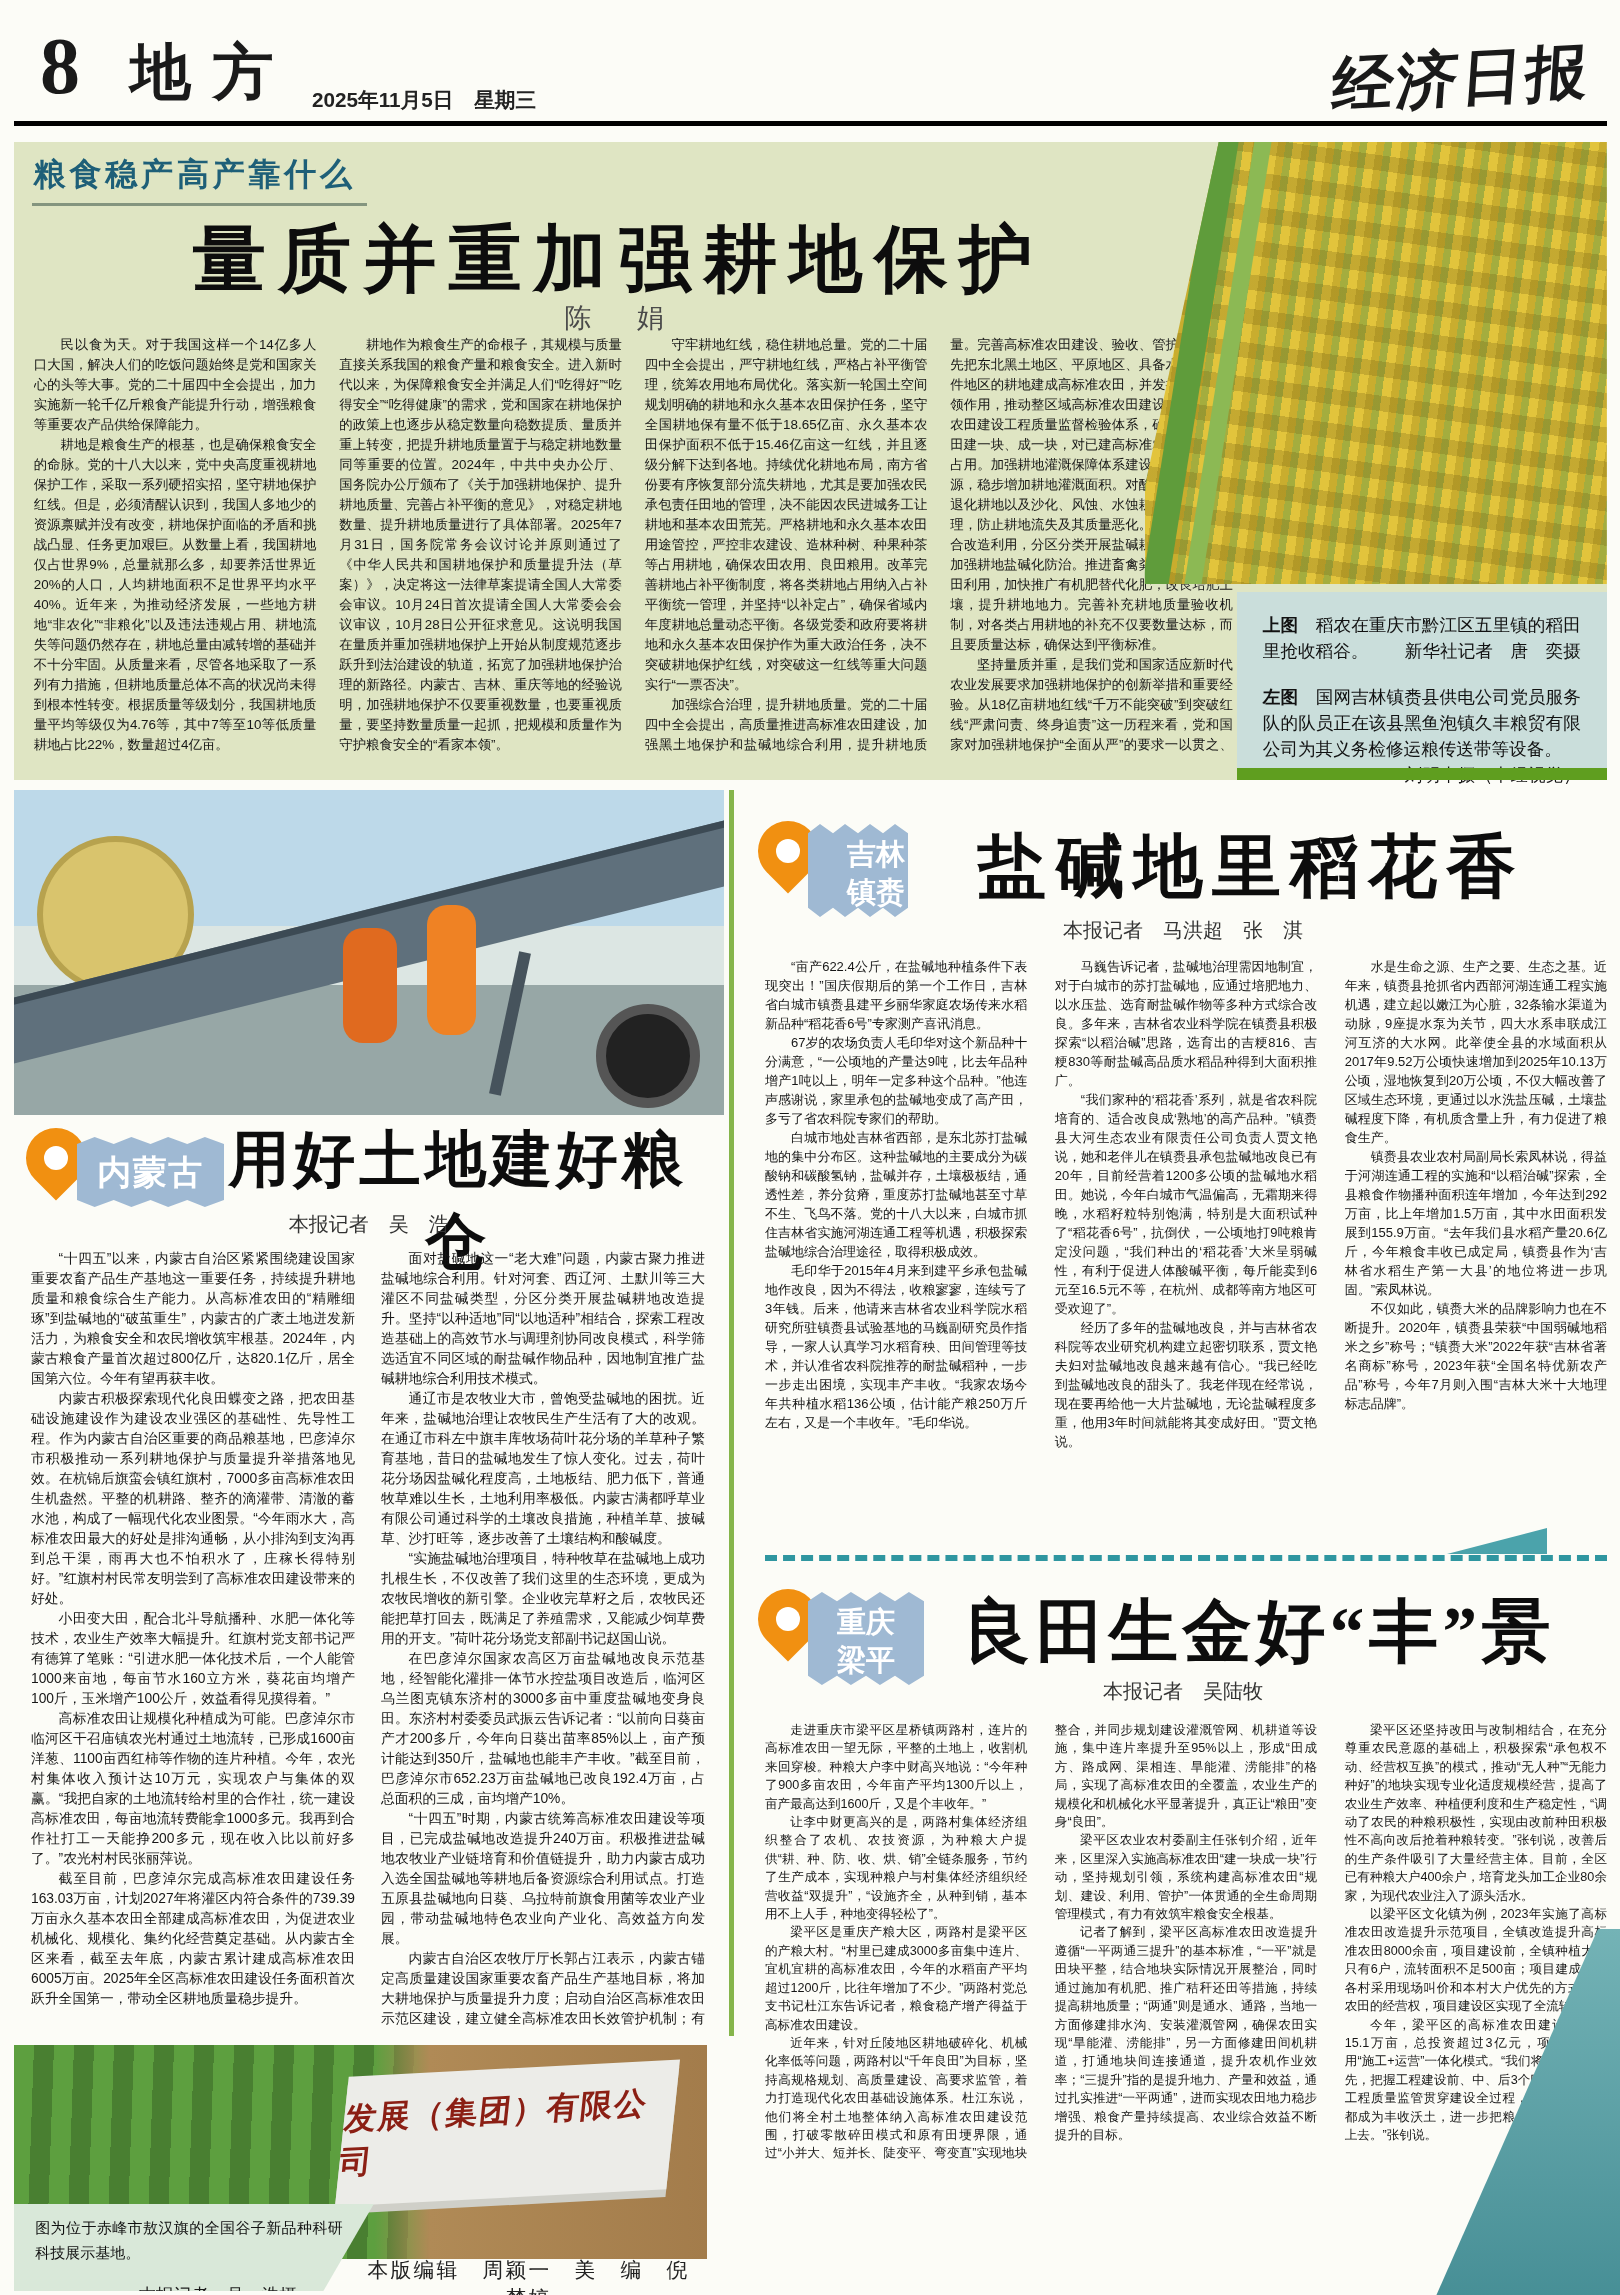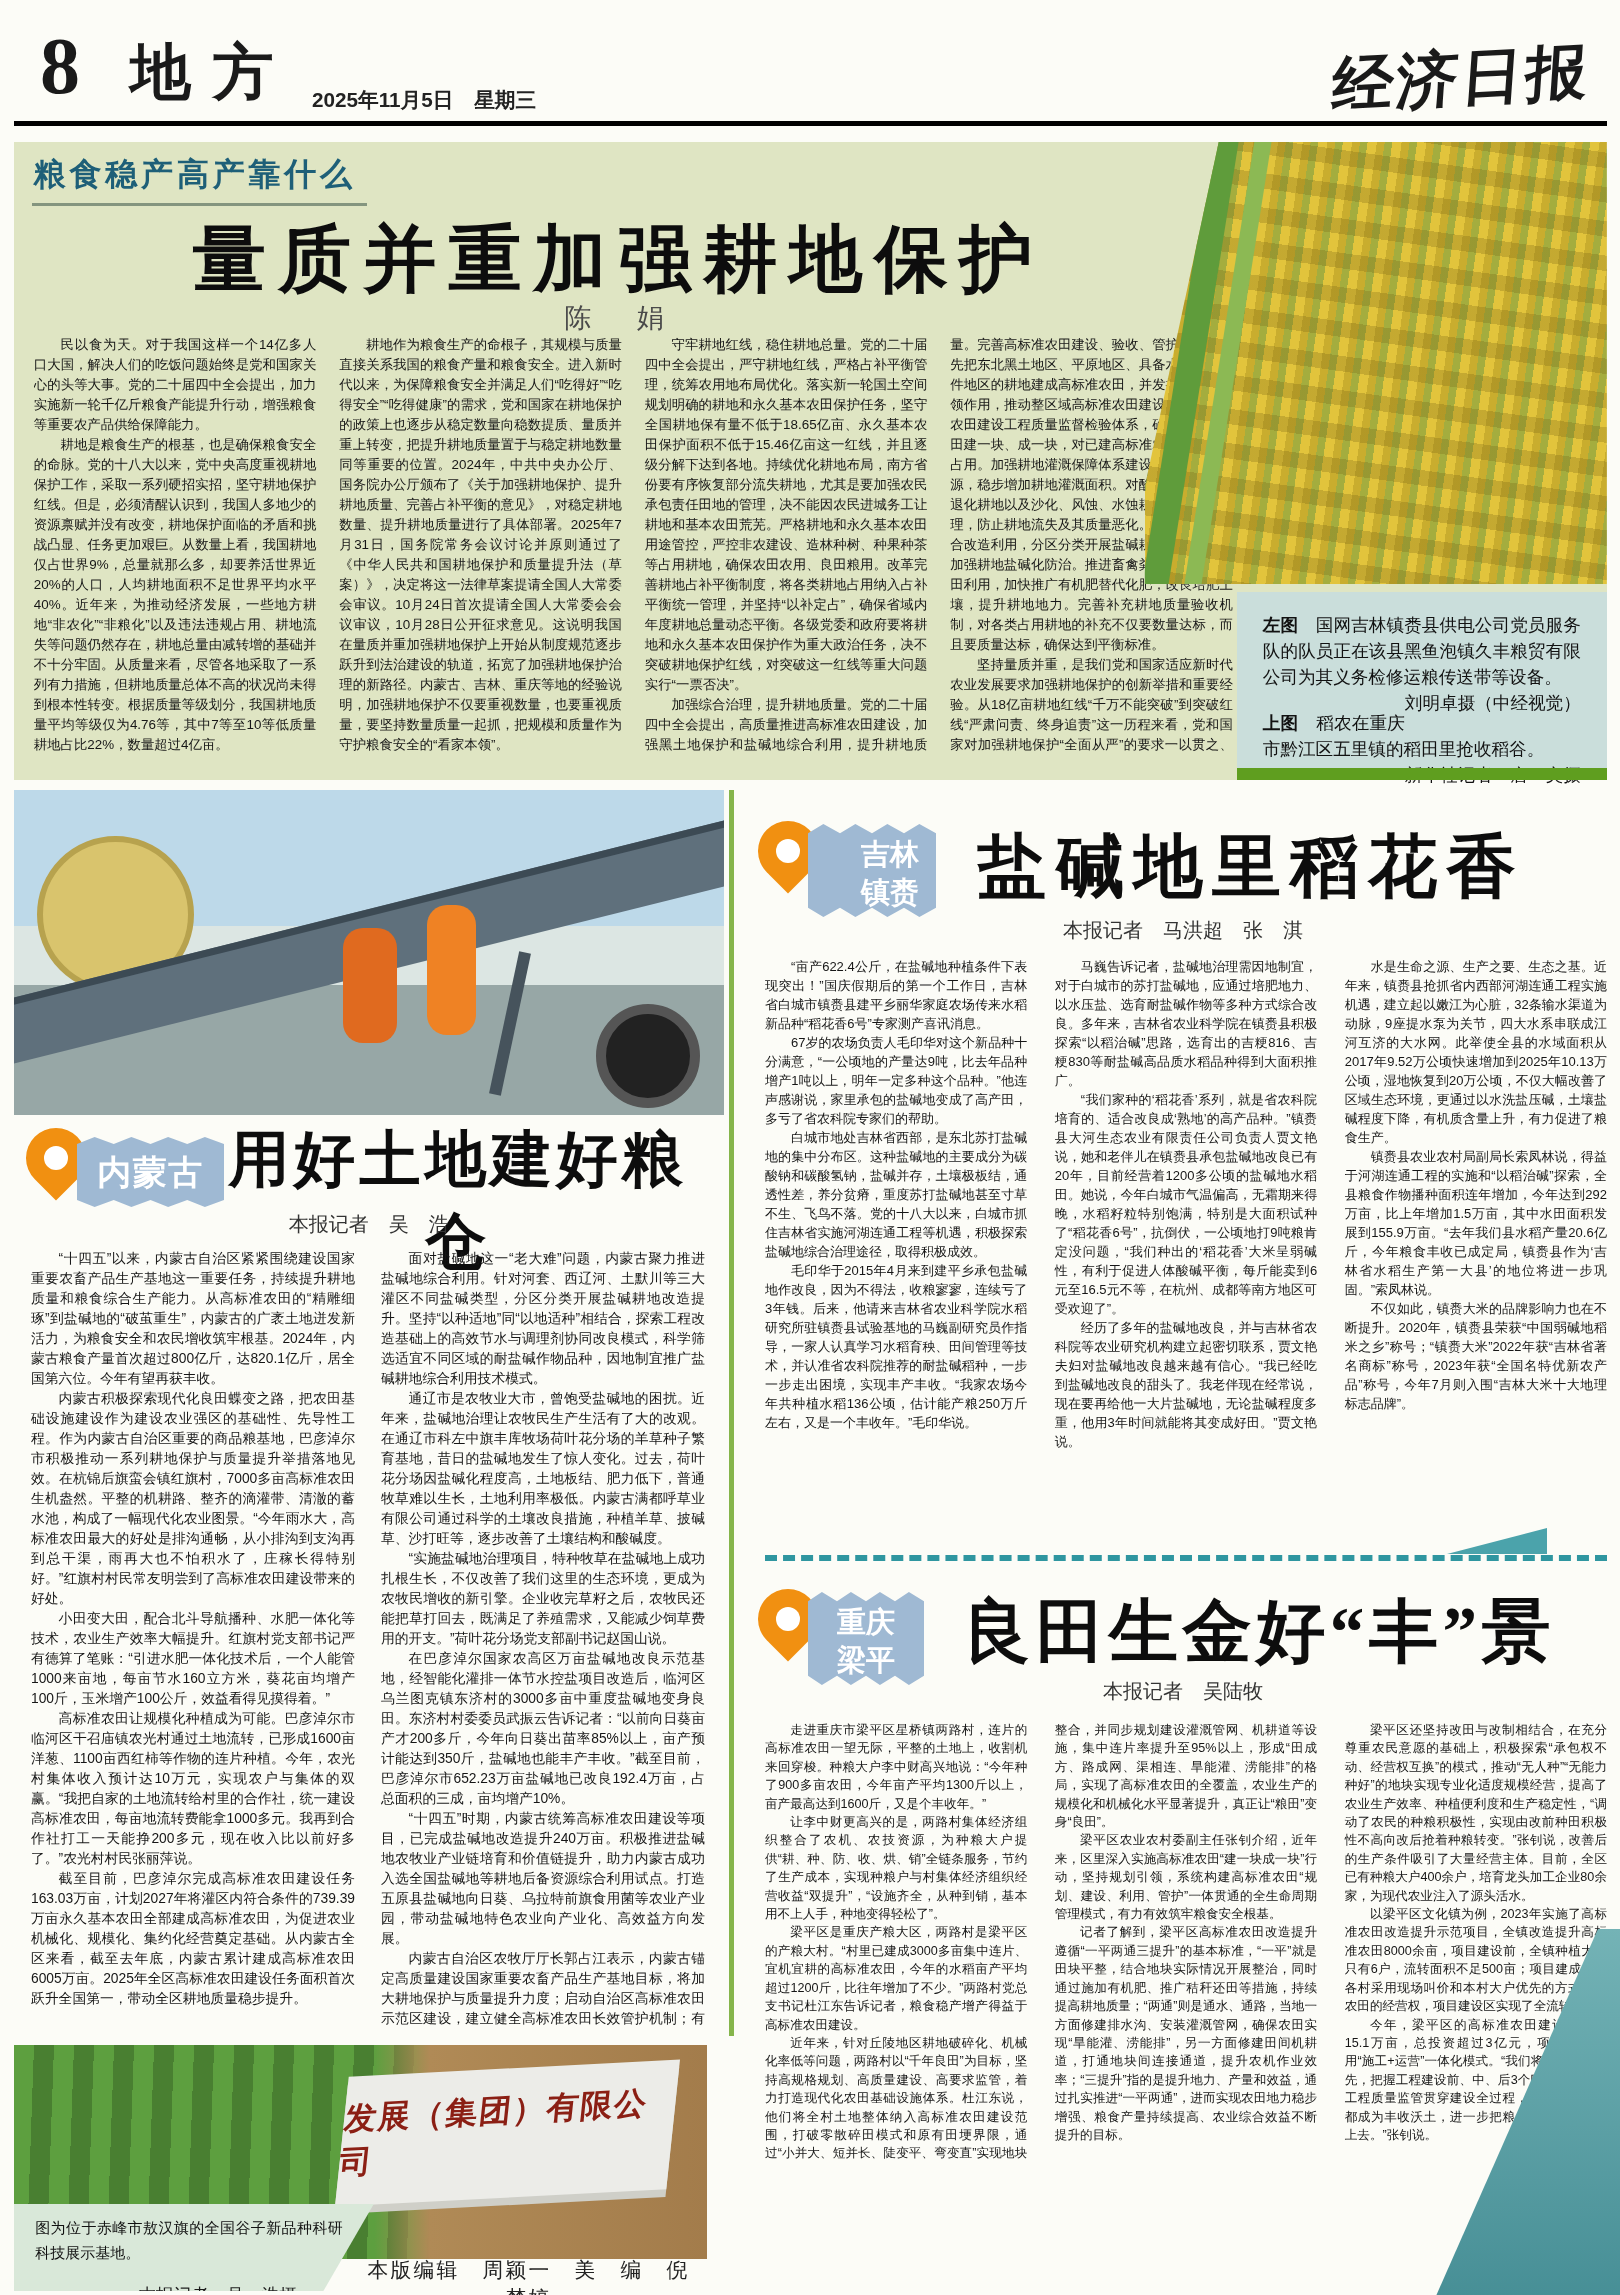--- a/index.html
+++ b/index.html
@@ -111,22 +111,22 @@
         <p class="para">加强综合治理，提升耕地质量。党的二十届四中全会提出，高质量推进高标准农田建设，加强黑土地保护和盐碱地综合利用，提升耕地质量。完善高标准农田建设、验收、管护机制，优先把东北黑土地区、平原地区、具备水利灌溉条件地区的耕地建成高标准农田，并发挥其示范引领作用，推动整区域高标准农田建设。建立健全农田建设工程质量监督检验体系，确保高标准农田建一块、成一块，对已建高标准农田严禁擅自占用。加强耕地灌溉保障体系建设，统筹水土资源，稳步增加耕地灌溉面积。对酸化、潜育化等退化耕地以及沙化、风蚀、水蚀耕地开展综合治理，防止耕地流失及其质量恶化。抓好盐碱地综合改造利用，分区分类开展盐碱耕地治理改良，加强耕地盐碱化防治。推进畜禽粪肥就地就近还田利用，加快推广有机肥替代化肥，改良培肥土壤，提升耕地地力。完善补充耕地质量验收机制，对各类占用耕地的补充不仅要数量达标，而且要质量达标，确保达到平衡标准。</p>
         <p class="para">坚持量质并重，是我们党和国家适应新时代农业发展要求加强耕地保护的创新举措和重要经验。从18亿亩耕地红线“千万不能突破”到突破红线“严肃问责、终身追责”这一历程来看，党和国家对加强耕地保护“全面从严”的要求一以贯之、决不松懈。“十五五”时期，要从严压实责任，坚持量质并重的思路，健全各项措施，稳耕地数量，提耕地质量，为保障粮食安全和国家安全筑牢坚固的基石，为国家长治久安和民族复兴伟业作出应有贡献。</p>
       </div>
 
     <div class="photo-rice">
       <div class="rice-band1"></div>
       <div class="rice-band2"></div>
     </div>
 
     <div class="caption-panel">
+        <p class="cap"><b>上图　</b><span>稻农在重庆市黔江区五里镇的稻田里抢收稻谷。　</span><span class="cap-credit">新华社记者　唐　奕摄</span></p>
         <p class="cap"><b>左图　</b><span>国网吉林镇赉县供电公司党员服务队的队员正在该县黑鱼泡镇久丰粮贸有限公司为其义务检修运粮传送带等设备。　</span><span class="cap-credit">刘明卓摄（中经视觉）</span></p>
-        <p class="cap"><b>上图　</b><span>稻农在重庆市黔江区五里镇的稻田里抢收稻谷。　</span><span class="cap-credit">新华社记者　唐　奕摄</span></p>
       </div>
     <div class="green-bar"></div>
   </div>
 
   <div class="photo-workers">
     <div class="tank"></div>
     <div class="conveyor"></div>
     <div class="conveyor-leg"></div>
     <div class="worker1"></div>
     <div class="worker2"></div>
@@ -147,21 +147,21 @@
       <p class="para">通辽市是农牧业大市，曾饱受盐碱地的困扰。近年来，盐碱地治理让农牧民生产生活有了大的改观。在通辽市科左中旗丰库牧场荷叶花分场的羊草种子繁育基地，昔日的盐碱地发生了惊人变化。过去，荷叶花分场因盐碱化程度高，土地板结、肥力低下，普通牧草难以生长，土地利用率极低。内蒙古满都呼草业有限公司通过科学的土壤改良措施，种植羊草、披碱草、沙打旺等，逐步改善了土壤结构和酸碱度。</p>
       <p class="para">“实施盐碱地治理项目，特种牧草在盐碱地上成功扎根生长，不仅改善了我们这里的生态环境，更成为农牧民增收的新引擎。企业收完草籽之后，农牧民还能把草打回去，既满足了养殖需求，又能减少饲草费用的开支。”荷叶花分场党支部副书记赵国山说。</p>
       <p class="para">在巴彦淖尔国家农高区万亩盐碱地改良示范基地，经智能化灌排一体节水控盐项目改造后，临河区乌兰图克镇东济村的3000多亩中重度盐碱地变身良田。东济村村委委员武振云告诉记者：“以前向日葵亩产才200多斤，今年向日葵出苗率85%以上，亩产预计能达到350斤，盐碱地也能丰产丰收。”截至目前，巴彦淖尔市652.23万亩盐碱地已改良192.4万亩，占总面积的三成，亩均增产10%。</p>
       <p class="para">“十四五”时期，内蒙古统筹高标准农田建设等项目，已完成盐碱地改造提升240万亩。积极推进盐碱地农牧业产业链培育和价值链提升，助力内蒙古成功入选全国盐碱地等耕地后备资源综合利用试点。打造五原县盐碱地向日葵、乌拉特前旗食用菌等农业产业园，带动盐碱地特色农业向产业化、高效益方向发展。</p>
       <p class="para">内蒙古自治区农牧厅厅长郭占江表示，内蒙古锚定高质量建设国家重要农畜产品生产基地目标，将加大耕地保护与质量提升力度；启动自治区高标准农田示范区建设，建立健全高标准农田长效管护机制；有序推进盐碱地综合利用，分区探索总结改造提升模式；大力推进节水农业，让有限的土地产出更大效益，为保障国家粮食安全和乡村全面振兴注入源源不断的动力。</p>
     </div>
 
   <div class="v-divider"></div>
 
   <div class="pin" style="left:758px;top:821px;"></div>
-  <div class="banner banner2" style="left:808px;top:824px;width:128px;height:93px;padding-left:36px;">
+  <div class="banner banner2" style="left:808px;top:824px;width:100px;height:93px;padding-left:36px;">
     <div>吉林</div>
     <div>镇赉</div>
   </div>
   <div class="sec-headline jl-headline">盐碱地里稻花香</div>
   <div class="byline jl-byline">本报记者　马洪超　张　淇</div>
   <div class="sec-body jl-body">
       <p class="para">“亩产622.4公斤，在盐碱地种植条件下表现突出！”国庆假期后的第一个工作日，吉林省白城市镇赉县建平乡丽华家庭农场传来水稻新品种“稻花香6号”专家测产喜讯消息。</p>
       <p class="para">67岁的农场负责人毛印华对这个新品种十分满意，“一公顷地的产量达9吨，比去年品种增产1吨以上，明年一定多种这个品种。”他连声感谢说，家里承包的盐碱地变成了高产田，多亏了省农科院专家们的帮助。</p>
       <p class="para">白城市地处吉林省西部，是东北苏打盐碱地的集中分布区。这种盐碱地的主要成分为碳酸钠和碳酸氢钠，盐碱并存，土壤极板结，通透性差，养分贫瘠，重度苏打盐碱地甚至寸草不生、飞鸟不落。党的十八大以来，白城市抓住吉林省实施河湖连通工程等机遇，积极探索盐碱地综合治理途径，取得积极成效。</p>
       <p class="para">毛印华于2015年4月来到建平乡承包盐碱地作改良，因为不得法，收粮寥寥，连续亏了3年钱。后来，他请来吉林省农业科学院水稻研究所驻镇赉县试验基地的马巍副研究员作指导，一家人认真学习水稻育秧、田间管理等技术，并认准省农科院推荐的耐盐碱稻种，一步一步走出困境，实现丰产丰收。“我家农场今年共种植水稻136公顷，估计能产粮250万斤左右，又是一个丰收年。”毛印华说。</p>

